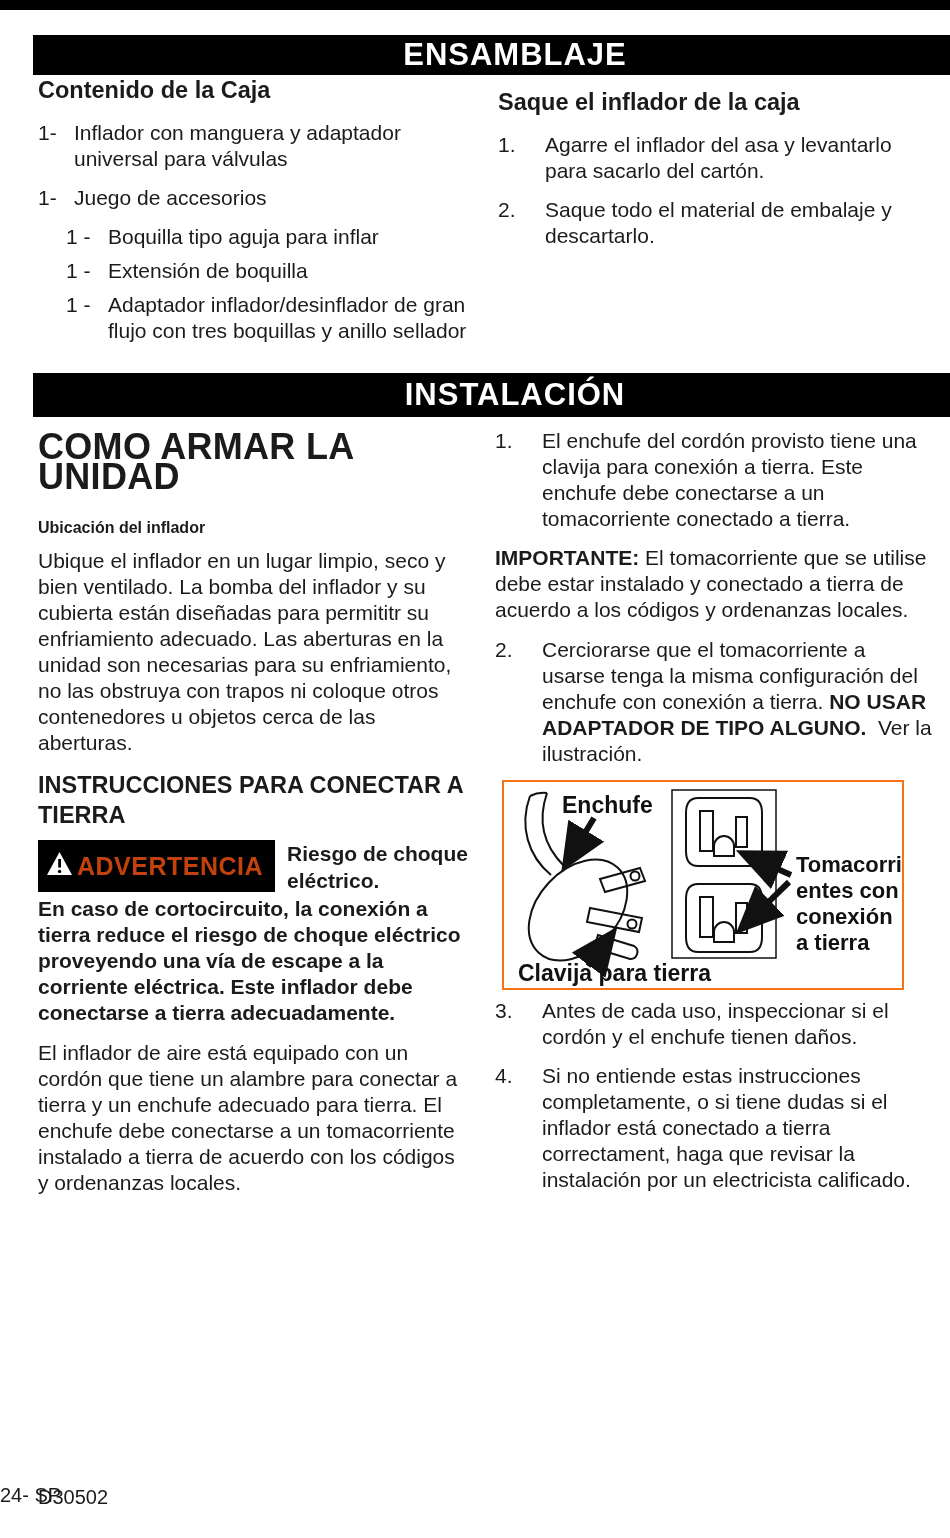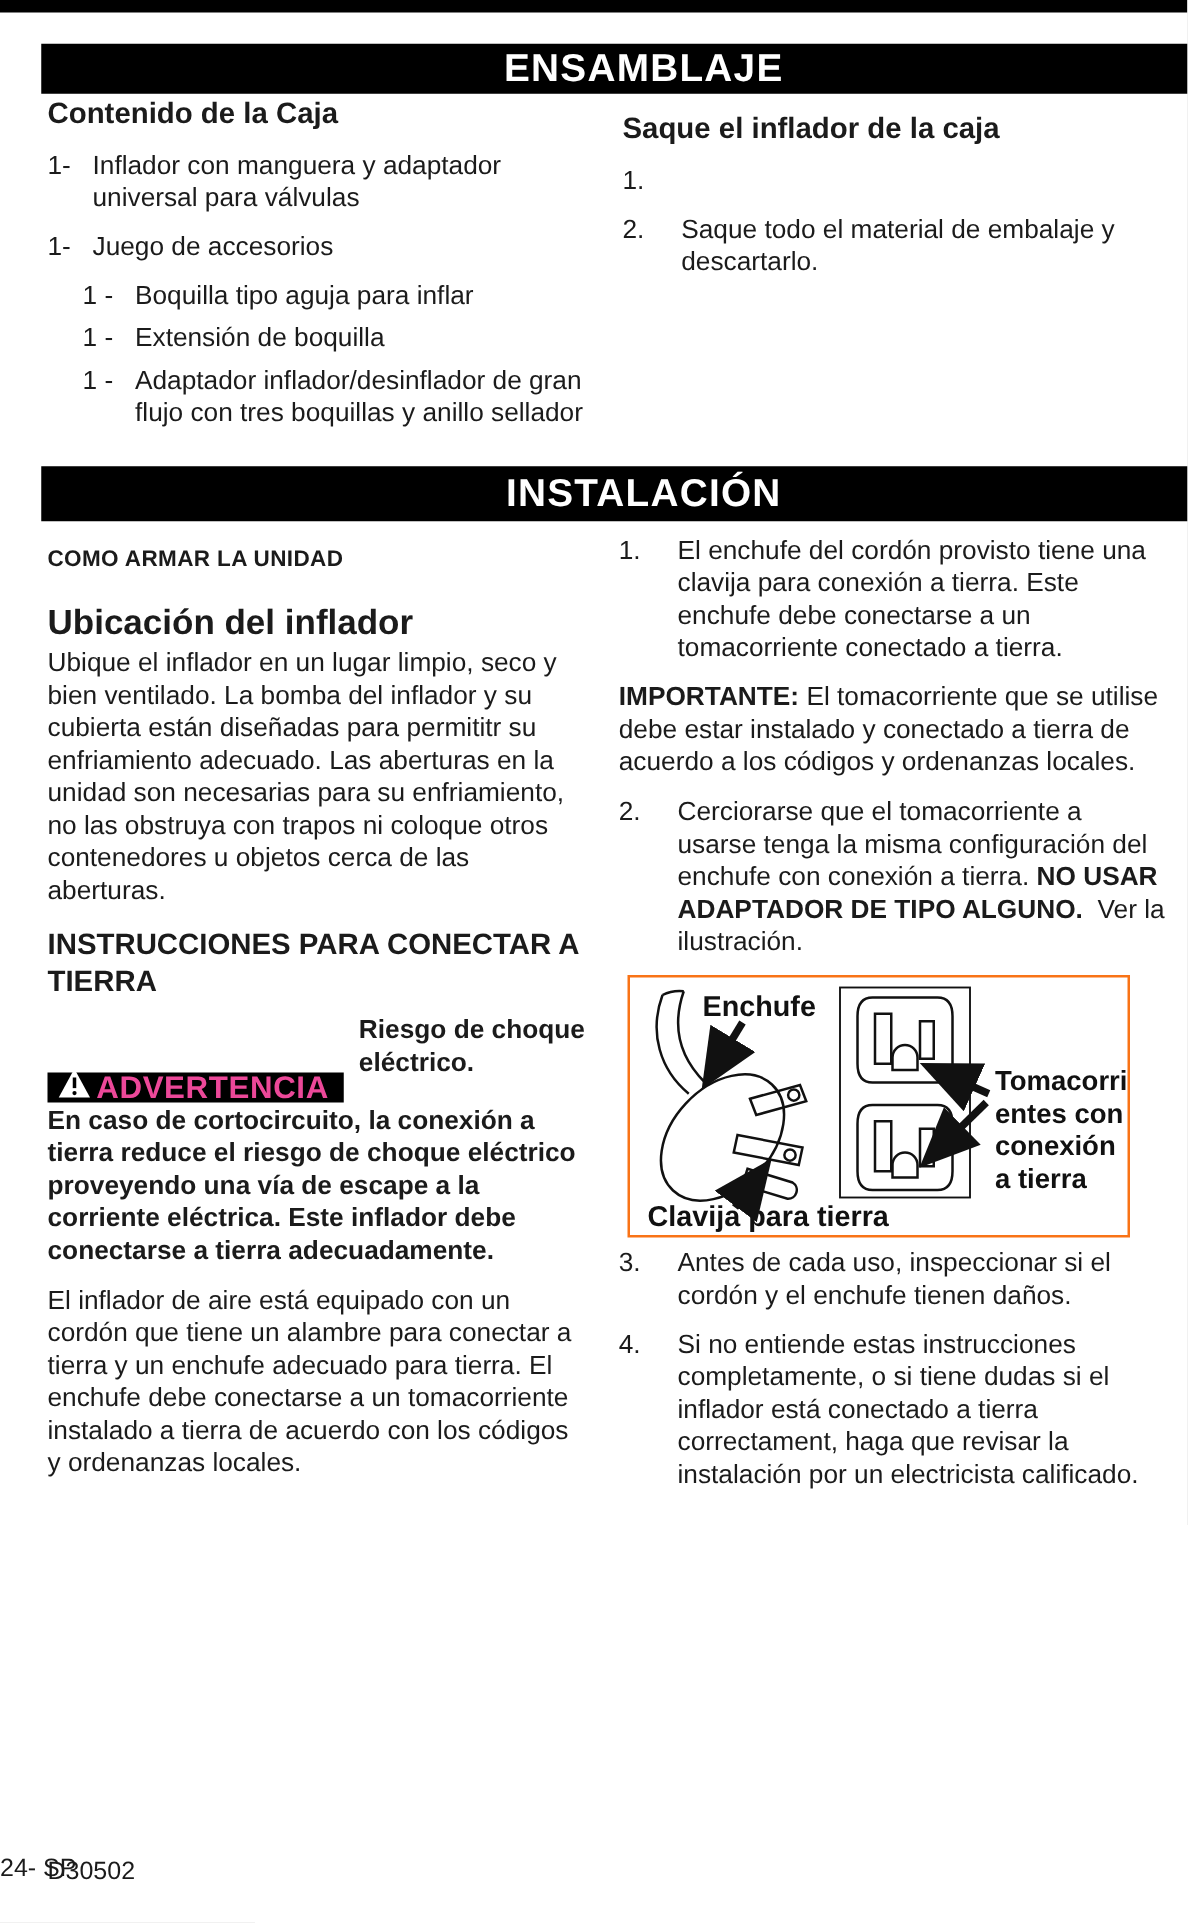--- a/index.html
+++ b/index.html
@@ -18,38 +18,38 @@
   .banner-ens  { top:35px;  height:40px; font-size:31px; line-height:40px; }
   .banner-inst { top:373px; height:44px; font-size:31px; line-height:44px; }
 
   .col { position:absolute; font-size:21px; line-height:26px; }
   .ens-left  { left:38px;  top:76px;  width:432px; }
   .ens-right { left:498px; top:88px;  width:435px; }
   .inst-left { left:38px;  top:432px; width:432px; }
   .inst-right{ left:495px; top:428px; width:438px; }
 
   .col-head { margin:0 0 16px 0; font-size:23.5px; font-weight:bold; line-height:28px; }
-  .big-head { margin:0 0 22px 0; font-size:18px;   font-weight:bold; line-height:30px; letter-spacing:0.3px; }
-  .sub-head { margin:0 0 6px 0;  font-size:28px; font-weight:bold; line-height:28px; }
+  .big-head { margin:0 0 22px 0; font-size:36px;   font-weight:bold; line-height:30px; letter-spacing:0.3px; }
+  .sub-head { margin:0 0 6px 0;  font-size:16px; font-weight:bold; line-height:28px; }
   .two-line-head { margin:14px 0 10px 0; font-size:23.5px; font-weight:bold; line-height:30px; }
 
   .row { display:flex; margin-bottom:13px; }
   .row .marker { width:36px; flex:0 0 36px; }
   .row.sub { margin-left:28px; margin-bottom:8px; }
   .row.sub .marker { width:42px; flex:0 0 42px; }
   .row .num { width:47px; flex:0 0 47px; }
   .row .txt { flex:1; }
 
   p.body { margin:0 0 14px 0; }
   p.bold { font-weight:bold; }
 
   .warn-row { display:flex; margin:2px 0 2px 0; }
   .warn-badge {
-    background:#000; color:#ec4899; height:24px; display:flex; align-items:center;
-    padding:0 12px 0 8px; flex:0 0 auto;margin-top:48px;
+    background:#000; color:#c2410c; height:52px; display:flex; align-items:center;
+    padding:0 12px 0 8px; flex:0 0 auto;
   }
   .warn-badge .wlabel { font-weight:bold; font-size:25px; letter-spacing:0.5px; margin-left:4px; }
   .warn-risk { font-weight:bold; margin-left:12px; width:190px; line-height:27px; }
 
   .figure-box {
     width:398px; height:206px; border:2px solid #f97316;
     margin:8px 0 8px 7px; position:relative;
   }
   .figure-box svg { display:block; }
 
@@ -87,20 +87,21 @@
     <div class="row sub">
       <span class="marker">1 -</span>
       <span class="txt">Adaptador inflador/desinflador de gran flujo con tres boquillas y anillo sellador</span>
     </div>
   </div>
 
   <div class="col ens-right">
     <h2 class="col-head">Saque el inflador de la caja</h2>
     <div class="row">
       <span class="num">1.</span>
+      <span class="txt">Agarre el inflador del asa y levantarlo para sacarlo del cartón.</span>
     </div>
     <div class="row">
       <span class="num">2.</span>
       <span class="txt">Saque todo el material de embalaje y descartarlo.</span>
     </div>
   </div>
 
   <div class="banner banner-inst">
     <span>INSTALACIÓN</span>
   </div>

